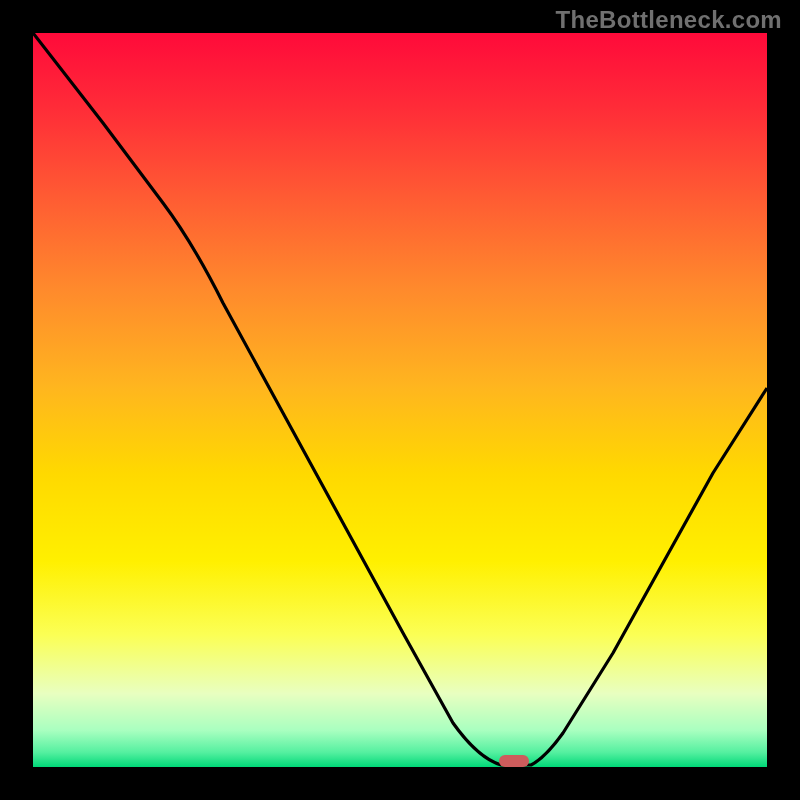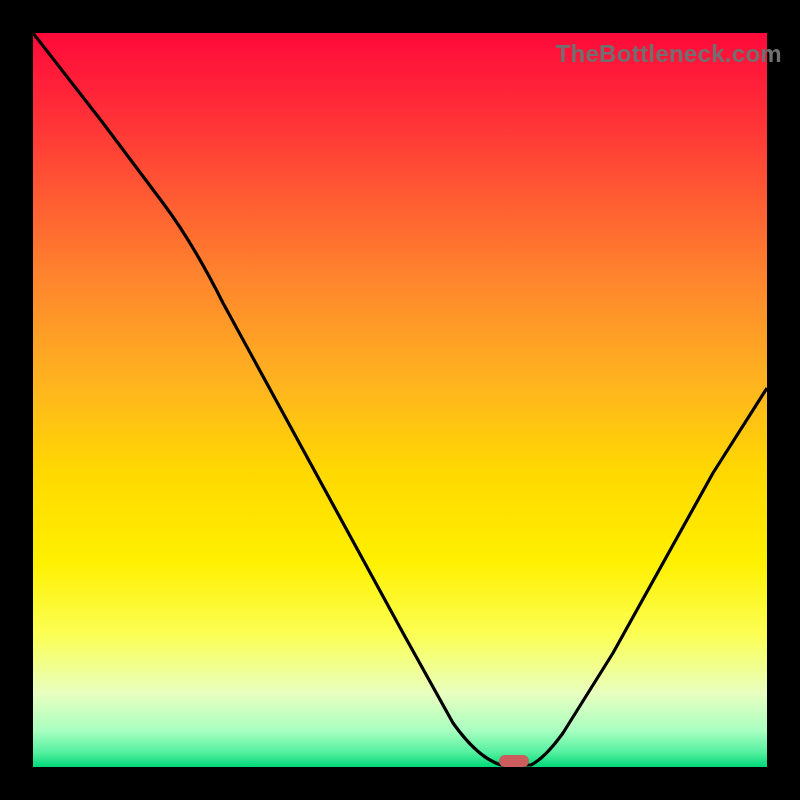--- a/index.html
+++ b/index.html
@@ -50,21 +50,20 @@
   }
   .watermark {
     position: absolute;
     top: 6px;
     right: 18px;
     font-family: Arial, Helvetica, sans-serif;
     font-size: 24px;
     font-weight: 600;
     color: #707070;
     letter-spacing: 0.3px;
-    margin-top: 34px;
   }
 </style>
 </head>
 <body>
 
 <div class="frame">
   <div class="plot-area">
 
     <svg class="gradient-bg" viewBox="0 0 734 734" preserveAspectRatio="none">
       <defs>

